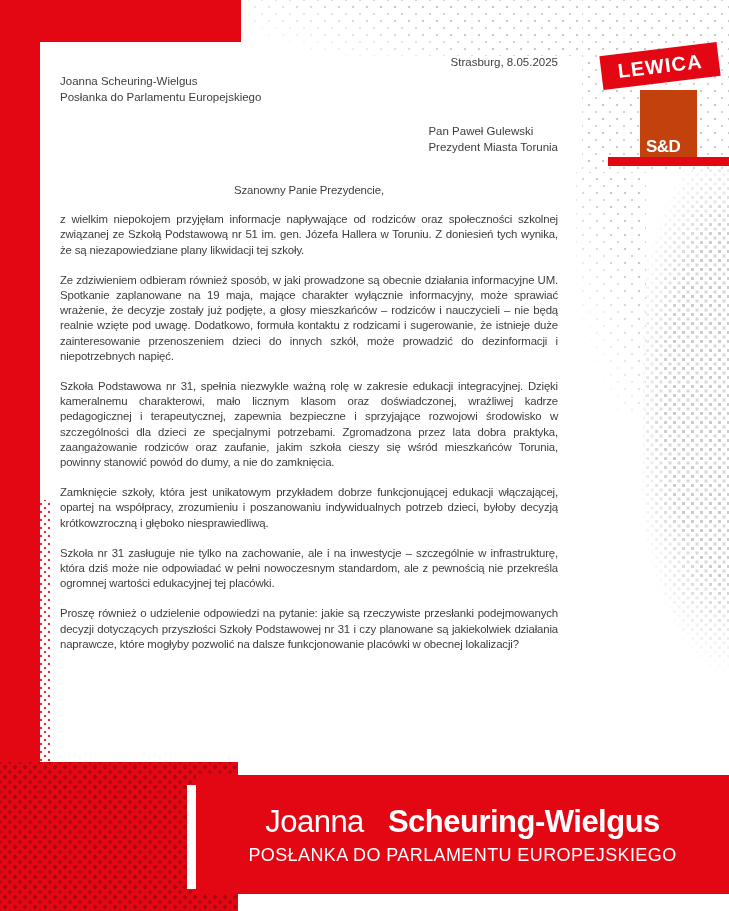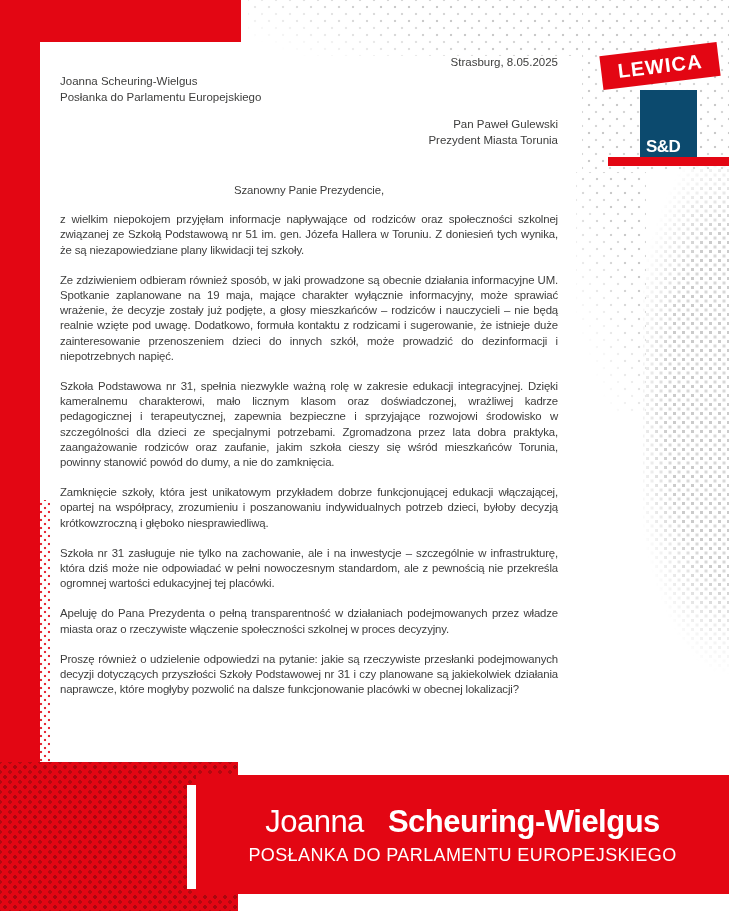--- a/index.html
+++ b/index.html
@@ -44,28 +44,28 @@
     -webkit-mask-image:radial-gradient(ellipse 130% 58% at 100% 45%,#000 55%,transparent 88%);
             mask-image:radial-gradient(ellipse 130% 58% at 100% 45%,#000 55%,transparent 88%);
   }
   
   .lewica-banner{
     position:absolute;left:601px;top:49px;width:118px;height:34px;
     background:#e30613;transform:rotate(-7deg);
     display:flex;align-items:center;justify-content:center;
     color:#ffffff;font-weight:bold;font-size:20px;letter-spacing:1px;
   }
-  .sd-logo{position:absolute;left:640px;top:90px;width:57px;height:71px;background:#0c4a6e;}
+  .sd-logo{position:absolute;left:640px;top:90px;width:57px;height:71px;background:#c2410c;}
   .sd-logo span{position:absolute;left:6px;bottom:4px;color:#ffffff;font-weight:bold;font-size:17px;letter-spacing:-0.5px;}
   .red-rule{position:absolute;left:608px;top:157px;width:121px;height:9px;background:#e30613;}
   
   .content{position:absolute;left:60px;top:0;width:498px;color:#3d3d3c;}
   .date-line{position:absolute;top:56px;right:0;font-size:11.5px;}
   .sender{position:absolute;top:74px;left:0;font-size:11.5px;line-height:15.5px;}
-  .recipient{position:absolute;top:117px;right:0;text-align:right;font-size:11.5px;line-height:15.5px;}
+  .recipient{position:absolute;top:124px;right:0;text-align:left;font-size:11.5px;line-height:15.5px;}
   .body-text{position:absolute;top:183px;left:0;width:498px;
     font-size:11.4px;line-height:15.2px;letter-spacing:-0.15px;text-align:justify;}
   .body-text .salutation{margin:0 0 14px 0;text-align:center;}
   .body-text p{margin:0 0 15px 0;}
   
   .footer-dots{
     position:absolute;left:0;top:762px;width:238px;height:149px;
     background-color:#e30613;
     background-image:
       radial-gradient(circle,#ab070e 1.7px,transparent 2.1px),
@@ -115,21 +115,20 @@
       <div>Pan Paweł Gulewski</div>
       <div>Prezydent Miasta Torunia</div>
     </div>
     <div class="body-text">
       <p class="salutation">Szanowny Panie Prezydencie,</p>
       <p>z wielkim niepokojem przyjęłam informacje napływające od rodziców oraz społeczności szkolnej związanej ze Szkołą Podstawową nr 51 im. gen. Józefa Hallera w Toruniu. Z doniesień tych wynika, że są niezapowiedziane plany likwidacji tej szkoły.</p>
       <p>Ze zdziwieniem odbieram również sposób, w jaki prowadzone są obecnie działania informacyjne UM. Spotkanie zaplanowane na 19 maja, mające charakter wyłącznie informacyjny, może sprawiać wrażenie, że decyzje zostały już podjęte, a głosy mieszkańców – rodziców i nauczycieli – nie będą realnie wzięte pod uwagę. Dodatkowo, formuła kontaktu z rodzicami i sugerowanie, że istnieje duże zainteresowanie przenoszeniem dzieci do innych szkół, może prowadzić do dezinformacji i niepotrzebnych napięć.</p>
       <p>Szkoła Podstawowa nr 31, spełnia niezwykle ważną rolę w zakresie edukacji integracyjnej. Dzięki kameralnemu charakterowi, mało licznym klasom oraz doświadczonej, wrażliwej kadrze pedagogicznej i terapeutycznej, zapewnia bezpieczne i sprzyjające rozwojowi środowisko w szczególności dla dzieci ze specjalnymi potrzebami. Zgromadzona przez lata dobra praktyka, zaangażowanie rodziców oraz zaufanie, jakim szkoła cieszy się wśród mieszkańców Torunia, powinny stanowić powód do dumy, a nie do zamknięcia.</p>
       <p>Zamknięcie szkoły, która jest unikatowym przykładem dobrze funkcjonującej edukacji włączającej, opartej na współpracy, zrozumieniu i poszanowaniu indywidualnych potrzeb dzieci, byłoby decyzją krótkowzroczną i głęboko niesprawiedliwą.</p>
       <p>Szkoła nr 31 zasługuje nie tylko na zachowanie, ale i na inwestycje – szczególnie w infrastrukturę, która dziś może nie odpowiadać w pełni nowoczesnym standardom, ale z pewnością nie przekreśla ogromnej wartości edukacyjnej tej placówki.</p>
-      <p>Apeluję do Pana Prezydenta o pełną transparentność w działaniach podejmowanych przez władze miasta oraz o rzeczywiste włączenie społeczności szkolnej w proces decyzyjny.</p>
       <p>Proszę również o udzielenie odpowiedzi na pytanie: jakie są rzeczywiste przesłanki podejmowanych decyzji dotyczących przyszłości Szkoły Podstawowej nr 31 i czy planowane są jakiekolwiek działania naprawcze, które mogłyby pozwolić na dalsze funkcjonowanie placówki w obecnej lokalizacji?</p>
     </div>
   </div>
 
   <div class="footer-dots"></div>
   <div class="footer-banner">
     <div class="name">
       <span>Joanna</span><span class="last">Scheuring-Wielgus</span>
     </div>
     <div class="subtitle">POSŁANKA DO PARLAMENTU EUROPEJSKIEGO</div>

